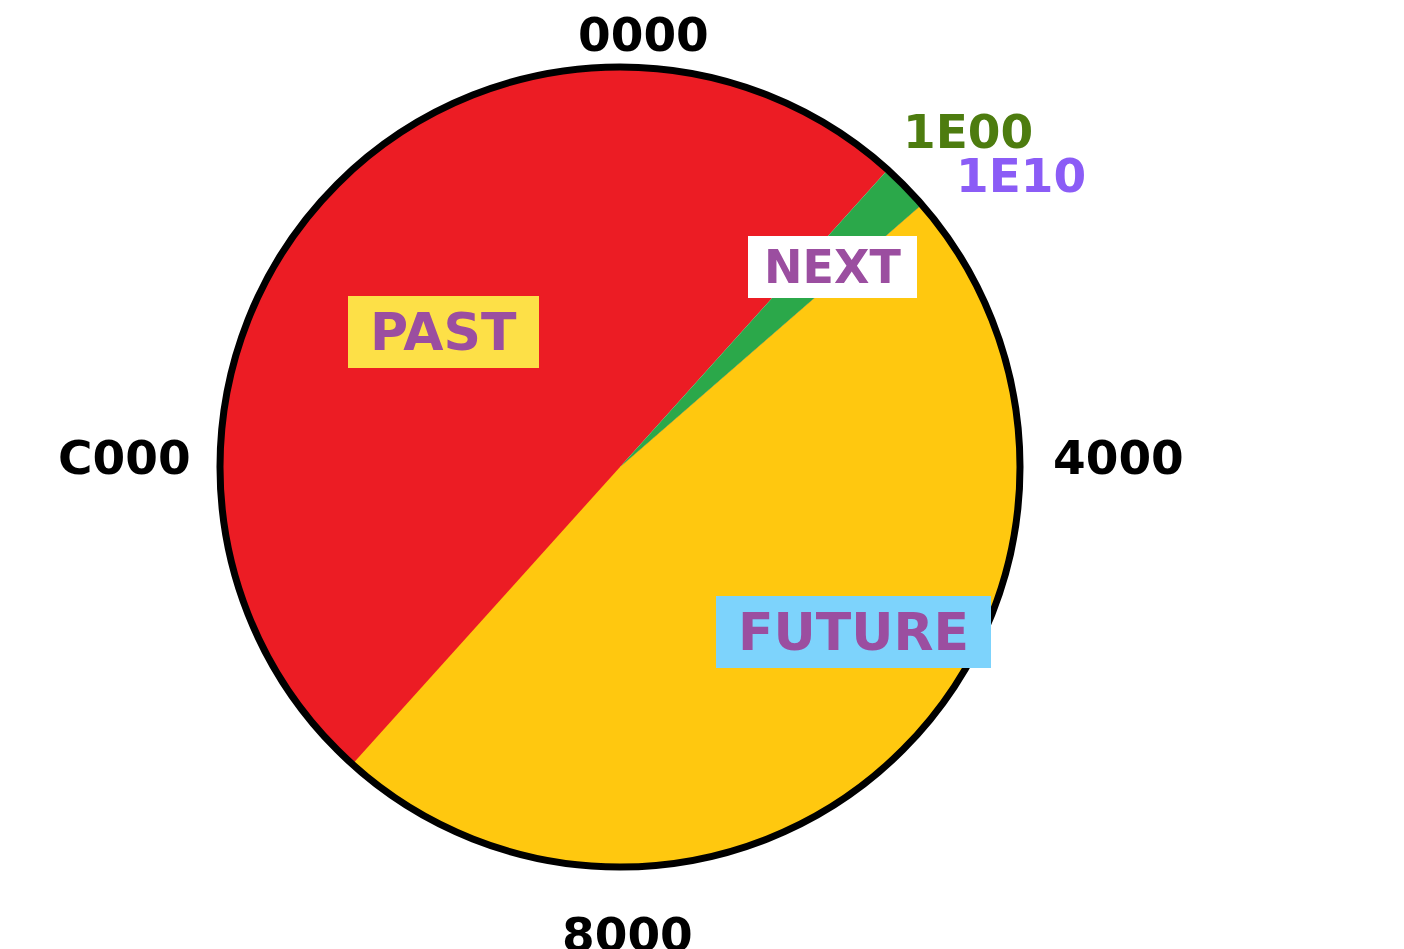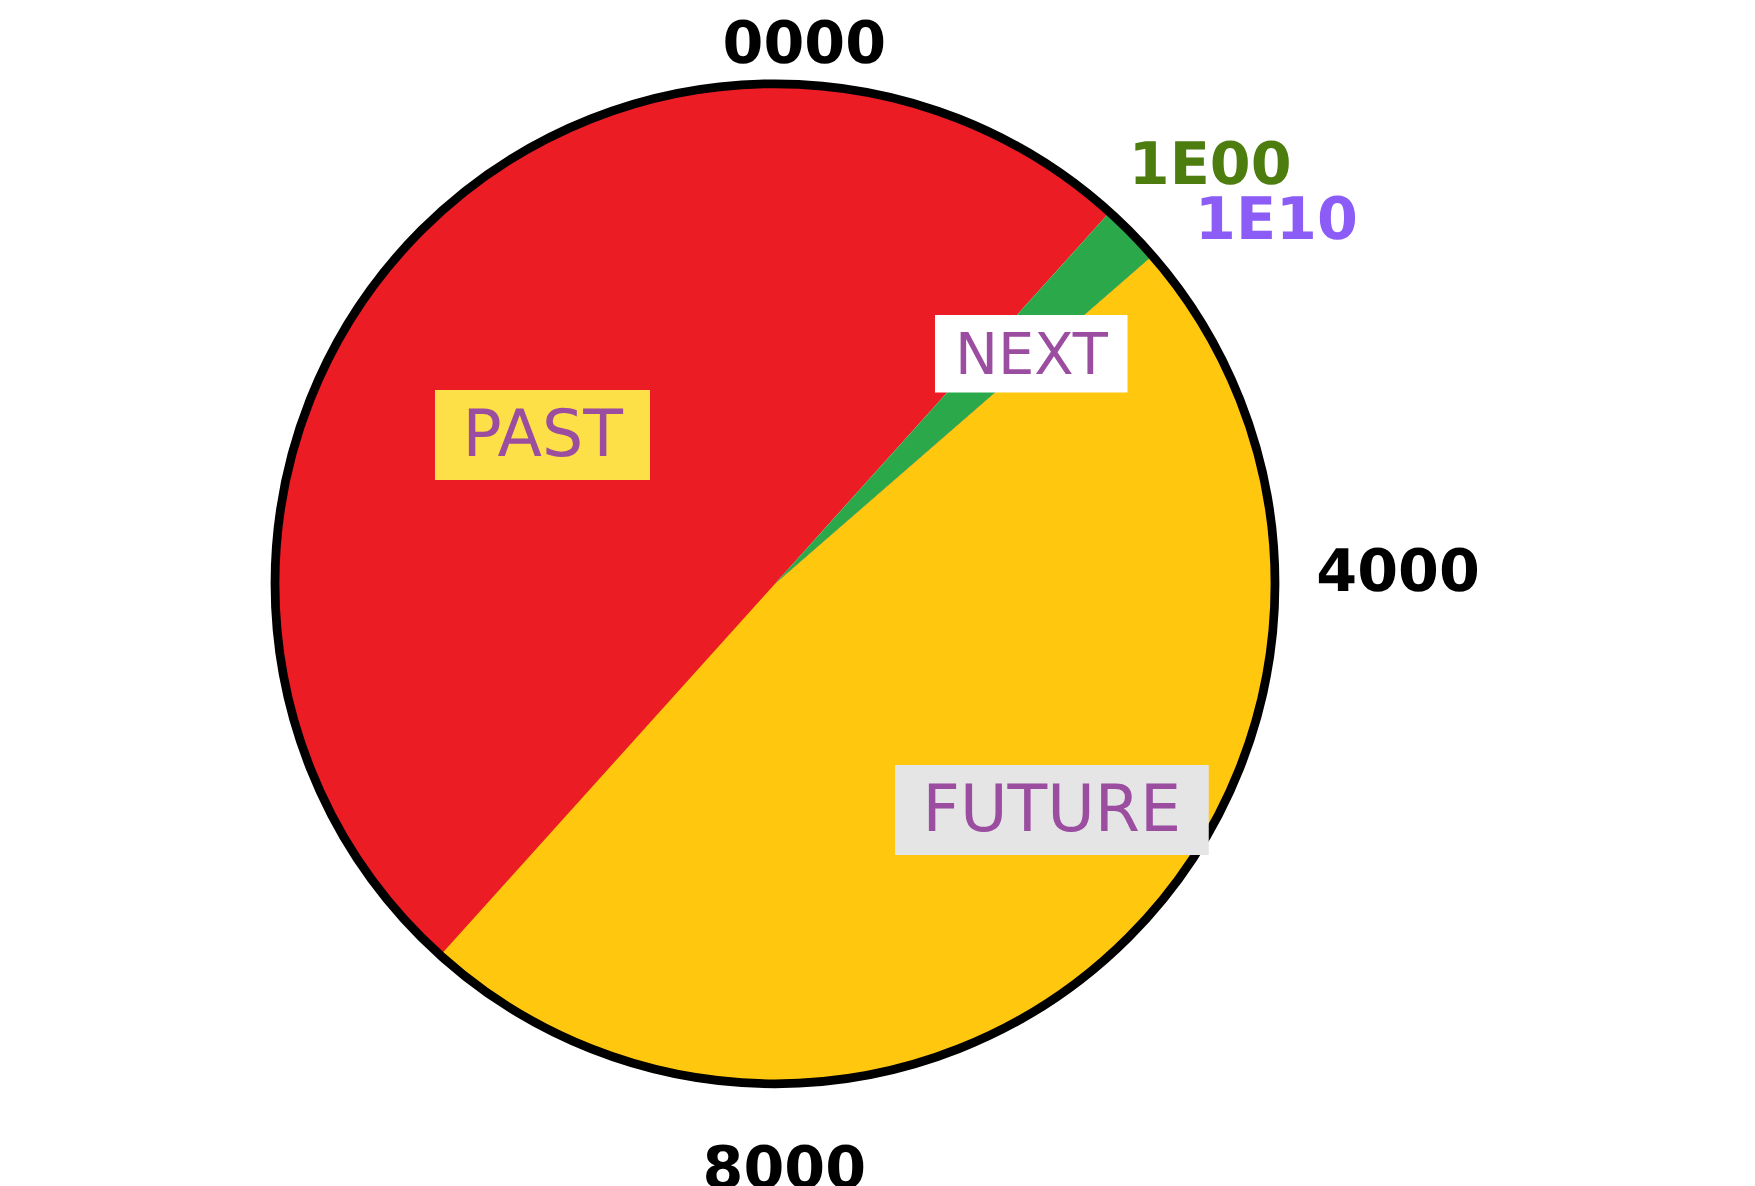--- a/index.html
+++ b/index.html
@@ -23,24 +23,23 @@
     letter-spacing:0px;
     white-space:nowrap;
     line-height:1;
   }
 
   .sector-label{
     position:absolute;
     background:#ffffff;
     color:#9B4EA0;
     font-family:"DejaVu Sans","Liberation Sans",sans-serif;
-    font-weight:normal;
+    font-weight:bold;
     white-space:nowrap;
     line-height:1;
-    margin-top:16px;
   }
   .sector-label.past{font-size:52px;padding:10px 22px;}
   .sector-label.next{font-size:46px;padding:8px 16px;}
   .sector-label.future{font-size:52px;padding:10px 22px;}
 </style>
 </head>
 <body style="background: rgb(255, 255, 255);">
 
 <div id="stage">
 
@@ -58,20 +57,21 @@
   <div class="axis-label" id="lbl-0000" style="left: 578px; top: 11px; color: rgb(0, 0, 0);">0000</div>
 
   <div class="axis-label" id="lbl-1E00" style="left: 903px; top: 108px; color: #4d7c0f;">1E00</div>
 
   <div class="axis-label" id="lbl-1E10" style="left: 956px; top: 152px; color: #8b5cf6;">1E10</div>
 
   <div class="axis-label" id="lbl-4000" style="left: 1053px; top: 434px; color: rgb(0, 0, 0);">4000</div>
 
   <div class="axis-label" id="lbl-8000" style="left: 562px; top: 875px; color: rgb(0, 0, 0); margin-top: 36px;">8000</div>
 
+  <div class="axis-label" id="lbl-C000" style="left: 58px; top: 434px; color: rgb(0, 0, 0);">C000</div>
 
   <div class="sector-label past" style="left: 348px; top: 296px; color: rgb(155, 78, 160); background: #fde047;">PAST</div>
 
   <div class="sector-label next" style="left: 748px; top: 236px; color: rgb(155, 78, 160); background: rgb(255, 255, 255);">NEXT</div>
 
-  <div class="sector-label future" style="left: 716px; top: 596px; color: rgb(155, 78, 160); background: #e5e5e5;">FUTURE</div>
+  <div class="sector-label future" style="left: 716px; top: 596px; color: rgb(155, 78, 160); background: #7dd3fc;">FUTURE</div>
 
 </div>
 
 </body></html>

